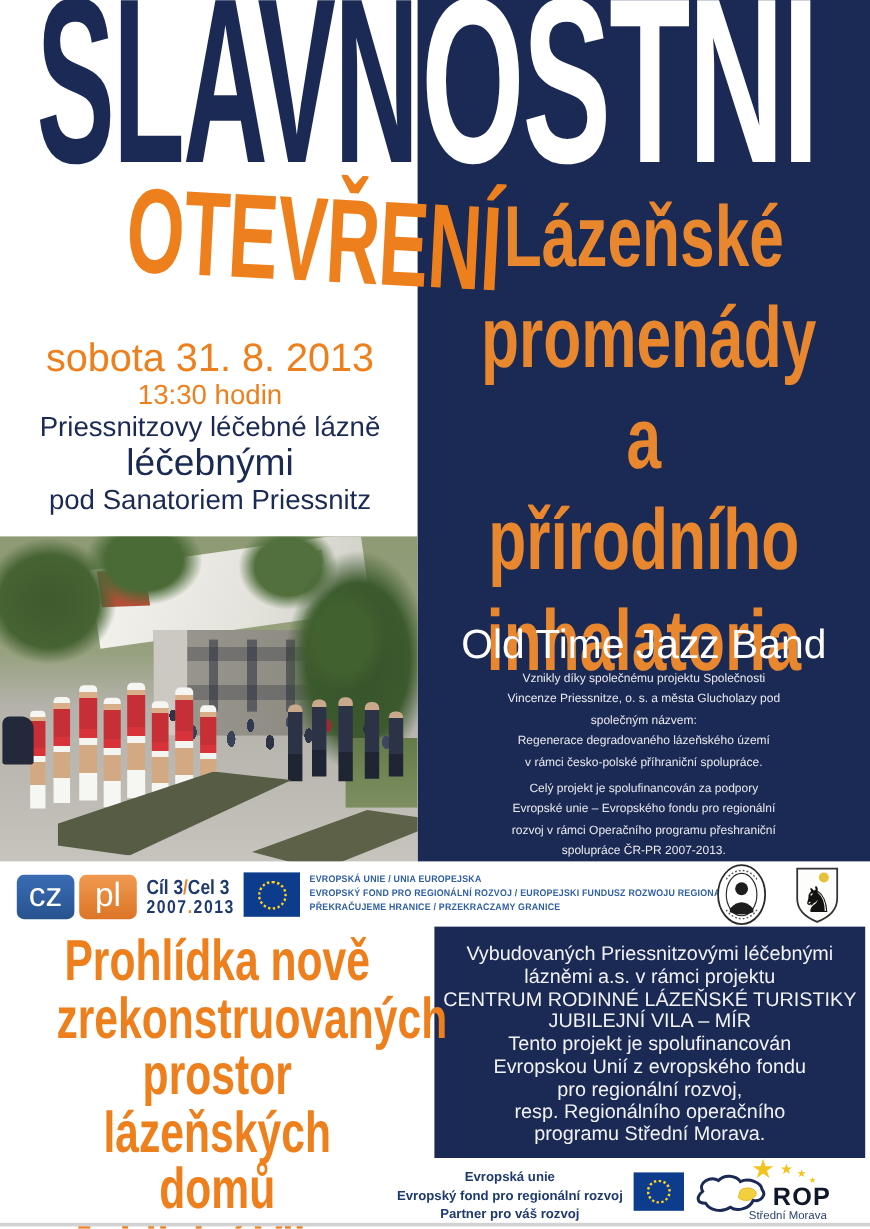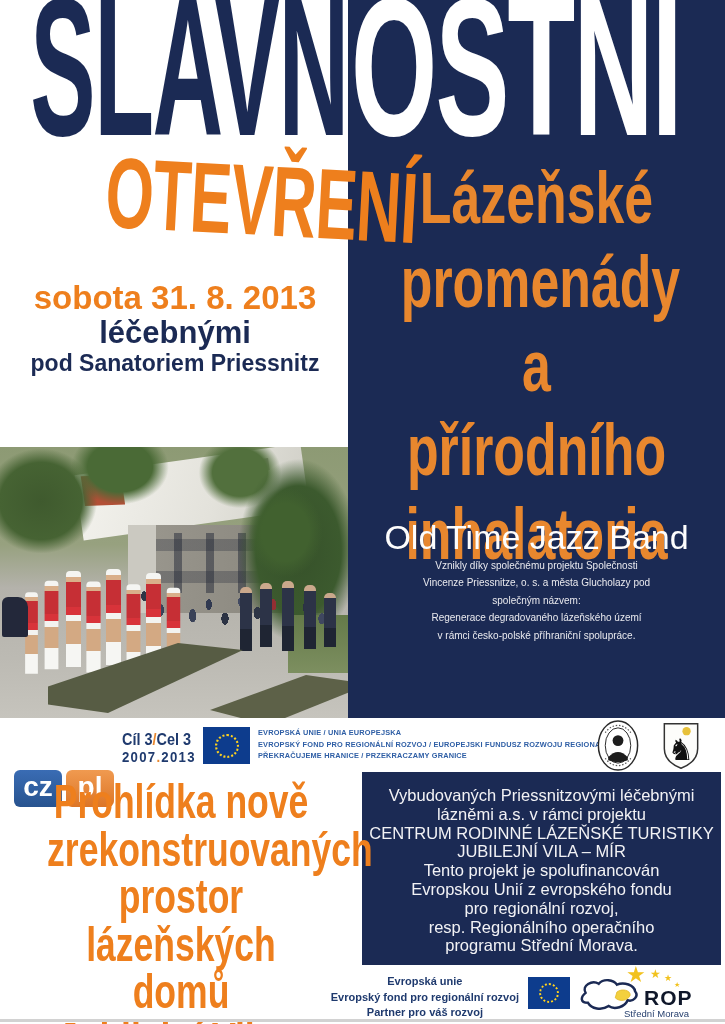--- a/index.html
+++ b/index.html
@@ -13,21 +13,21 @@
   
   .title-slavn{position:absolute;top:-30px;right:377px;font-weight:bold;font-size:196px;line-height:1;
     letter-spacing:-3px;color:#1b2a54;transform:scaleX(.50);transform-origin:right top;white-space:nowrap;}
   .title-ostni{position:absolute;top:-30px;left:351px;font-weight:bold;font-size:196px;line-height:1;
     letter-spacing:-3px;color:#ffffff;transform:scaleX(.565);transform-origin:left top;white-space:nowrap;}
 
   
   .subtitle{position:absolute;left:10px;top:150px;width:340px;text-align:center;}
   .subtitle>span{display:inline-block;font-weight:bold;font-size:100px;line-height:1;color:#ee7f1d;
     transform:rotate(3deg) scaleX(.62);transform-origin:center;white-space:nowrap;letter-spacing:-1px;}
-  .info{position:absolute;left:0;top:280px;width:350px;text-align:center;font-weight:bold;}
+  .info{position:absolute;left:0;top:280px;width:350px;text-align:center;font-weight:normal;}
   .info div{margin:0;}
   .info .date{font-size:33px;line-height:36px;color:#ee7f1d;}
   .info .time{font-size:23px;line-height:26px;color:#ee7f1d;}
   .info .v1{font-size:23px;line-height:27px;color:#1b2a54;}
   .info .v2{font-size:31px;line-height:34px;color:#1b2a54;}
   .info .v3{font-size:23px;line-height:26px;color:#1b2a54;text-align:center;}
 
   
   .rc-heading{position:absolute;left:348px;top:156px;width:377px;text-align:center;font-weight:bold;
     font-size:72px;line-height:84px;color:#e8872e;white-space:pre-line;
@@ -92,21 +92,21 @@
   .ph-men span:nth-child(5){left:84px;top:12px;height:54px;}
   .ph-photog{position:absolute;left:2px;top:150px;width:26px;height:40px;background:#23283a;border-radius:6px 10px 2px 2px;}
   .ph-bed{position:absolute;left:48px;top:196px;width:250px;height:70px;background:#575c44;
     clip-path:polygon(0% 62%,52% 0%,78% 10%,24% 100%,0% 88%);}
   .ph-bed2{position:absolute;left:210px;top:228px;width:160px;height:50px;background:#5d6148;
     clip-path:polygon(0 70%,60% 0,100% 18%,36% 100%);}
 
   
   .band{position:absolute;left:0;top:718px;width:725px;height:54px;background:#fff;}
   .cz-box,.pl-box{position:absolute;top:11px;width:48px;height:37px;border-radius:6px;color:#fff;
-    font-weight:bold;font-size:28px;text-align:center;line-height:34px;margin-top:41px;}
+    font-weight:normal;font-size:28px;text-align:center;line-height:34px;}
   .cz-box{left:14px;background:linear-gradient(180deg,#3a6cb4,#27538f);}
   .pl-box{left:66px;background:linear-gradient(180deg,#f09a50,#dc7526);}
   .prog{position:absolute;left:122px;top:13px;color:#1f3a6e;font-weight:bold;
     transform:scaleX(.85);transform-origin:left top;white-space:nowrap;}
   .prog .l1{font-size:17px;line-height:18px;}
   .prog .l2{font-size:15.5px;line-height:15px;letter-spacing:1.5px;}
   .prog .or{color:#e8872e;}
   .band-flag{position:absolute;left:203px;top:9px;width:47px;height:37px;background:#0d3c8d;}
   .star-ring{position:absolute;left:50%;top:50%;width:20px;height:20px;margin:-12px 0 0 -12px;
     border:2px dotted #ffd21e;border-radius:50%;}
@@ -147,20 +147,22 @@
   <div class="block-br"></div>
 
   <div class="title-slavn">SLAVN</div>
   <div class="title-ostni">OSTNÍ</div>
 
   <div class="subtitle">
     <span>OTEVŘENÍ</span>
   </div>
   <div class="info">
     <div class="date">sobota 31. 8. 2013</div>
+    <div class="time">13:30 hodin</div>
+    <div class="v1">Priessnitzovy léčebné lázně</div>
     <div class="v2">léčebnými</div>
     <div class="v3">pod Sanatoriem Priessnitz</div>
   </div>
 
   <div class="photo">
     <div class="ph-roof"></div>
     <div class="ph-bldg"></div>
     <div class="ph-tree ph-t1"></div>
     <div class="ph-tree ph-t2"></div>
     <div class="ph-tree ph-t3"></div>
@@ -193,20 +195,24 @@
   <div class="rc-heading">Lázeňské
 promenády
 a přírodního
 inhalatoria</div>
   <div class="rc-band">Old Time Jazz Band</div>
   <div class="rc-p rc-p1">Vznikly díky společnému projektu Společnosti
 Vincenze Priessnitze, o. s. a města Glucholazy pod
 společným názvem:
 Regenerace degradovaného lázeňského území
 v rámci česko-polské příhraniční spolupráce.</div>
+  <div class="rc-p rc-p2">Celý projekt je spolufinancován za podpory
+Evropské unie – Evropského fondu pro regionální
+rozvoj v rámci Operačního programu přeshraniční
+spolupráce ČR-PR 2007-2013.</div>
 
   <div class="band">
     <div class="cz-box">cz</div>
     <div class="pl-box">pl</div>
     <div class="prog">
       <div class="l1"><span>Cíl 3</span><span class="or">/</span><span>Cel 3</span></div>
       <div class="l2"><span>2007</span><span class="or">.</span><span>2013</span></div>
     </div>
     <div class="band-flag">
       <div class="star-ring"></div>

